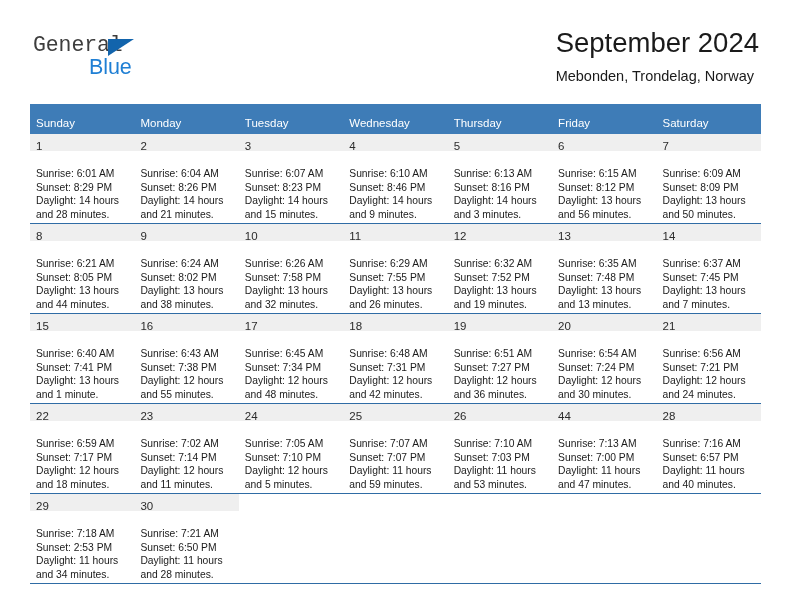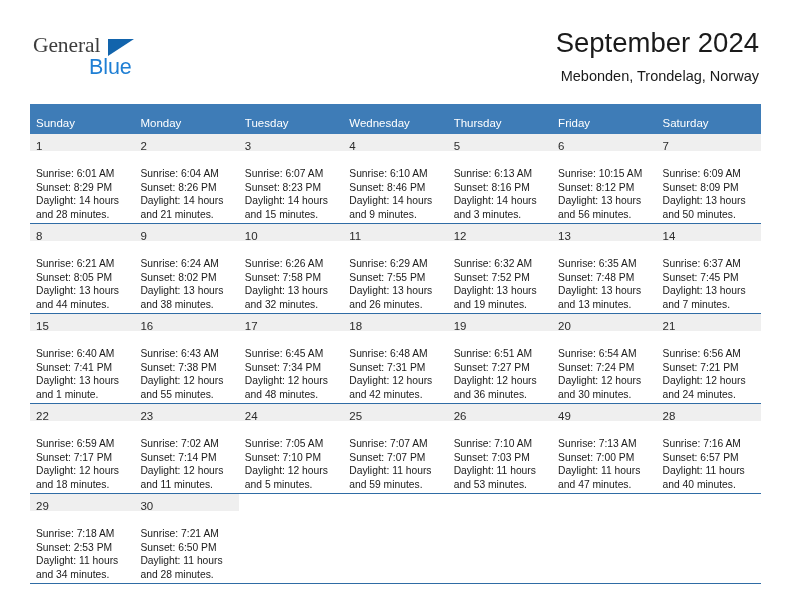--- a/index.html
+++ b/index.html
@@ -38,21 +38,21 @@
     width: 180px;
     height: 52px;
   }
   .logo-general {
     position: absolute;
     left: 0;
     top: 0;
     font-size: 21.5px;
     letter-spacing: -0.1px;
     color: #3d3d3d;
-    font-family: Liberation Serif, serif;
+    font-family: Liberation Mono, monospace;
   }
   .logo-triangle {
     position: absolute;
     left: 75px;
     top: 6px;
     width: 0;
     height: 0;
     border-left: 26px solid #1264ac;
     border-bottom: 17px solid transparent;
   }
@@ -63,21 +63,21 @@
     font-size: 21.5px;
     letter-spacing: -0.1px;
     color: #1f7fd4;
     font-family: "Liberation Sans", sans-serif;
   }
 
   .title-block {
     position: absolute;
     right: 33px;
     top: 26px;
-    text-align: right;
+    text-align: left;
   }
   .cal-title {
     font-size: 27.5px;
     color: #1a1a1a;
     font-weight: normal;
     line-height: 1.2;
     white-space: nowrap;
   }
   .cal-subtitle {
     margin-top: 9px;
@@ -235,21 +235,21 @@
                 <div class="dayline">Sunset: 8:16 PM</div>
                 <div class="dayline">Daylight: 14 hours</div>
                 <div class="dayline">and 3 minutes.</div>
               </div>
             </div>
           </td>
           <td>
             <div class="daycell-inner">
               <div class="daynum-band"><span class="daynum">6</span></div>
               <div class="daylines">
-                <div class="dayline">Sunrise: 10:15 AM</div>
+                <div class="dayline">Sunrise: 6:15 AM</div>
                 <div class="dayline">Sunset: 8:12 PM</div>
                 <div class="dayline">Daylight: 13 hours</div>
                 <div class="dayline">and 56 minutes.</div>
               </div>
             </div>
           </td>
           <td>
             <div class="daycell-inner">
               <div class="daynum-band"><span class="daynum">7</span></div>
               <div class="daylines">
@@ -470,21 +470,21 @@
               <div class="daylines">
                 <div class="dayline">Sunrise: 7:10 AM</div>
                 <div class="dayline">Sunset: 7:03 PM</div>
                 <div class="dayline">Daylight: 11 hours</div>
                 <div class="dayline">and 53 minutes.</div>
               </div>
             </div>
           </td>
           <td>
             <div class="daycell-inner">
-              <div class="daynum-band"><span class="daynum">49</span></div>
+              <div class="daynum-band"><span class="daynum">44</span></div>
               <div class="daylines">
                 <div class="dayline">Sunrise: 7:13 AM</div>
                 <div class="dayline">Sunset: 7:00 PM</div>
                 <div class="dayline">Daylight: 11 hours</div>
                 <div class="dayline">and 47 minutes.</div>
               </div>
             </div>
           </td>
           <td>
             <div class="daycell-inner">

